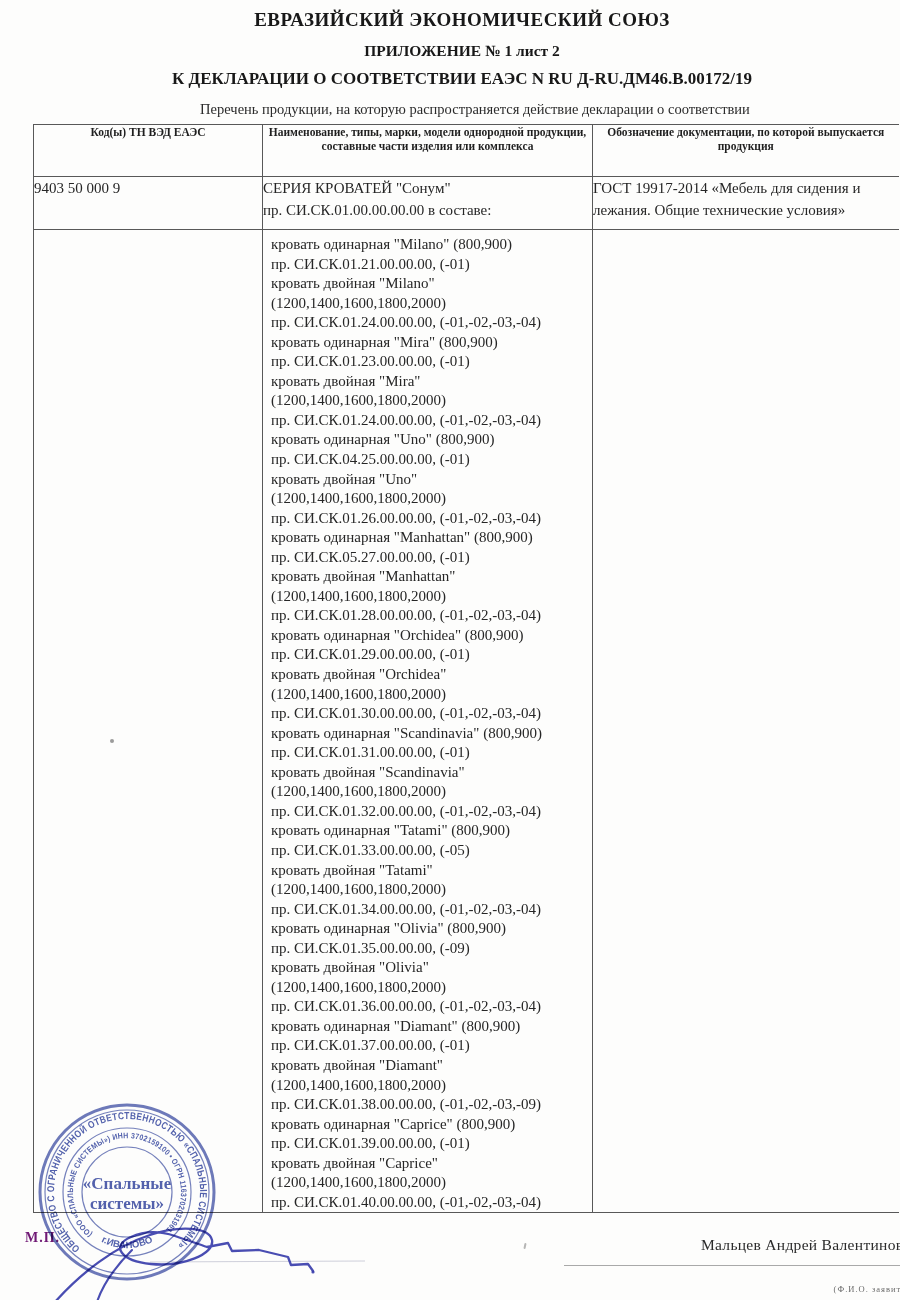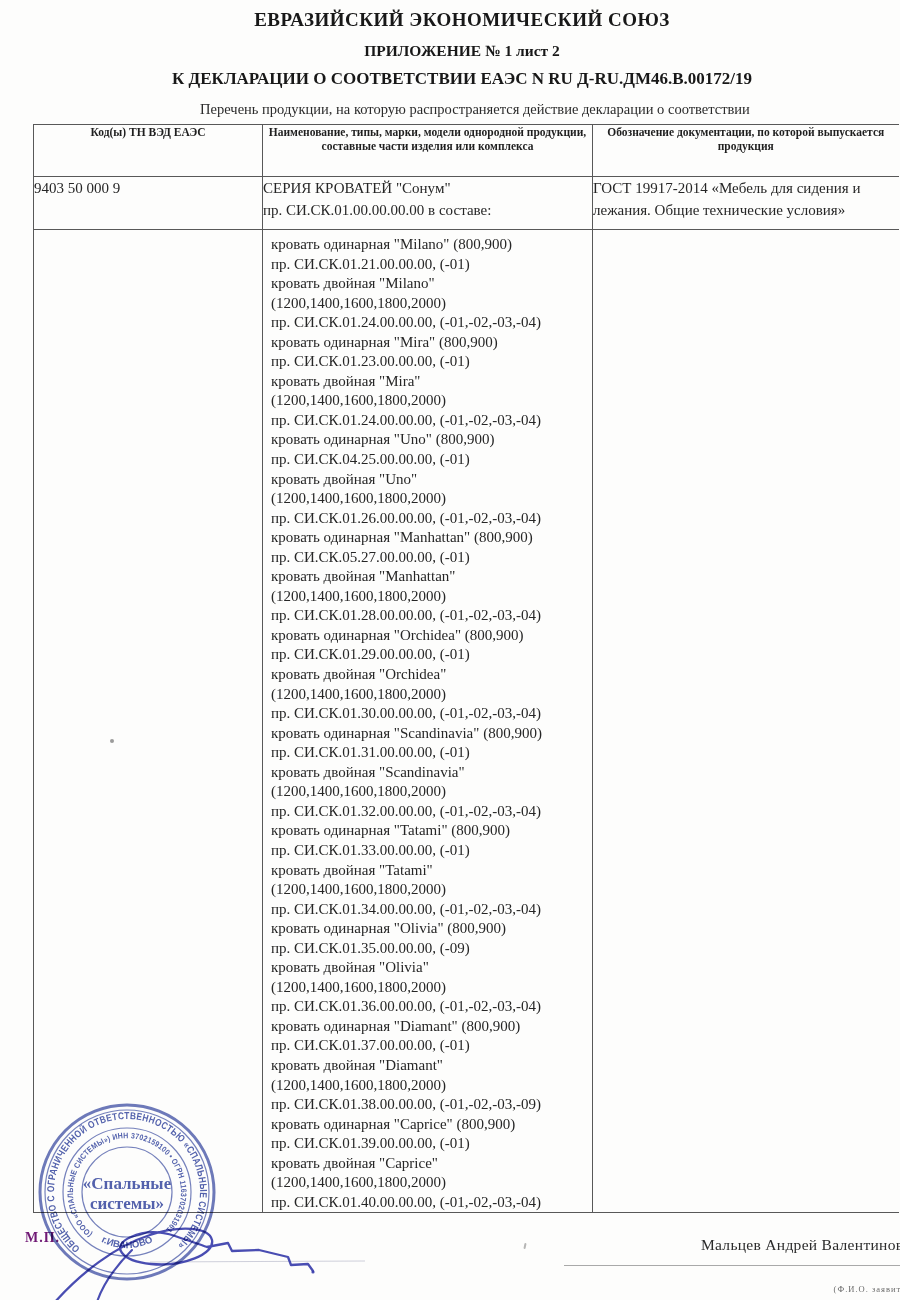--- a/index.html
+++ b/index.html
@@ -124,21 +124,21 @@
               <div>пр. СИ.СК.01.29.00.00.00, (-01)</div>
               <div>кровать двойная "Orchidea"</div>
               <div>(1200,1400,1600,1800,2000)</div>
               <div>пр. СИ.СК.01.30.00.00.00, (-01,-02,-03,-04)</div>
               <div>кровать одинарная "Scandinavia" (800,900)</div>
               <div>пр. СИ.СК.01.31.00.00.00, (-01)</div>
               <div>кровать двойная "Scandinavia"</div>
               <div>(1200,1400,1600,1800,2000)</div>
               <div>пр. СИ.СК.01.32.00.00.00, (-01,-02,-03,-04)</div>
               <div>кровать одинарная "Tatami" (800,900)</div>
-              <div>пр. СИ.СК.01.33.00.00.00, (-01)</div>
+              <div>пр. СИ.СК.01.33.00.00.00, (-05)</div>
               <div>кровать двойная "Tatami"</div>
               <div>(1200,1400,1600,1800,2000)</div>
               <div>пр. СИ.СК.01.34.00.00.00, (-01,-02,-03,-04)</div>
               <div>кровать одинарная "Olivia" (800,900)</div>
               <div>пр. СИ.СК.01.35.00.00.00, (-09)</div>
               <div>кровать двойная "Olivia"</div>
               <div>(1200,1400,1600,1800,2000)</div>
               <div>пр. СИ.СК.01.36.00.00.00, (-01,-02,-03,-04)</div>
               <div>кровать одинарная "Diamant" (800,900)</div>
               <div>пр. СИ.СК.01.37.00.00.00, (-01)</div>

